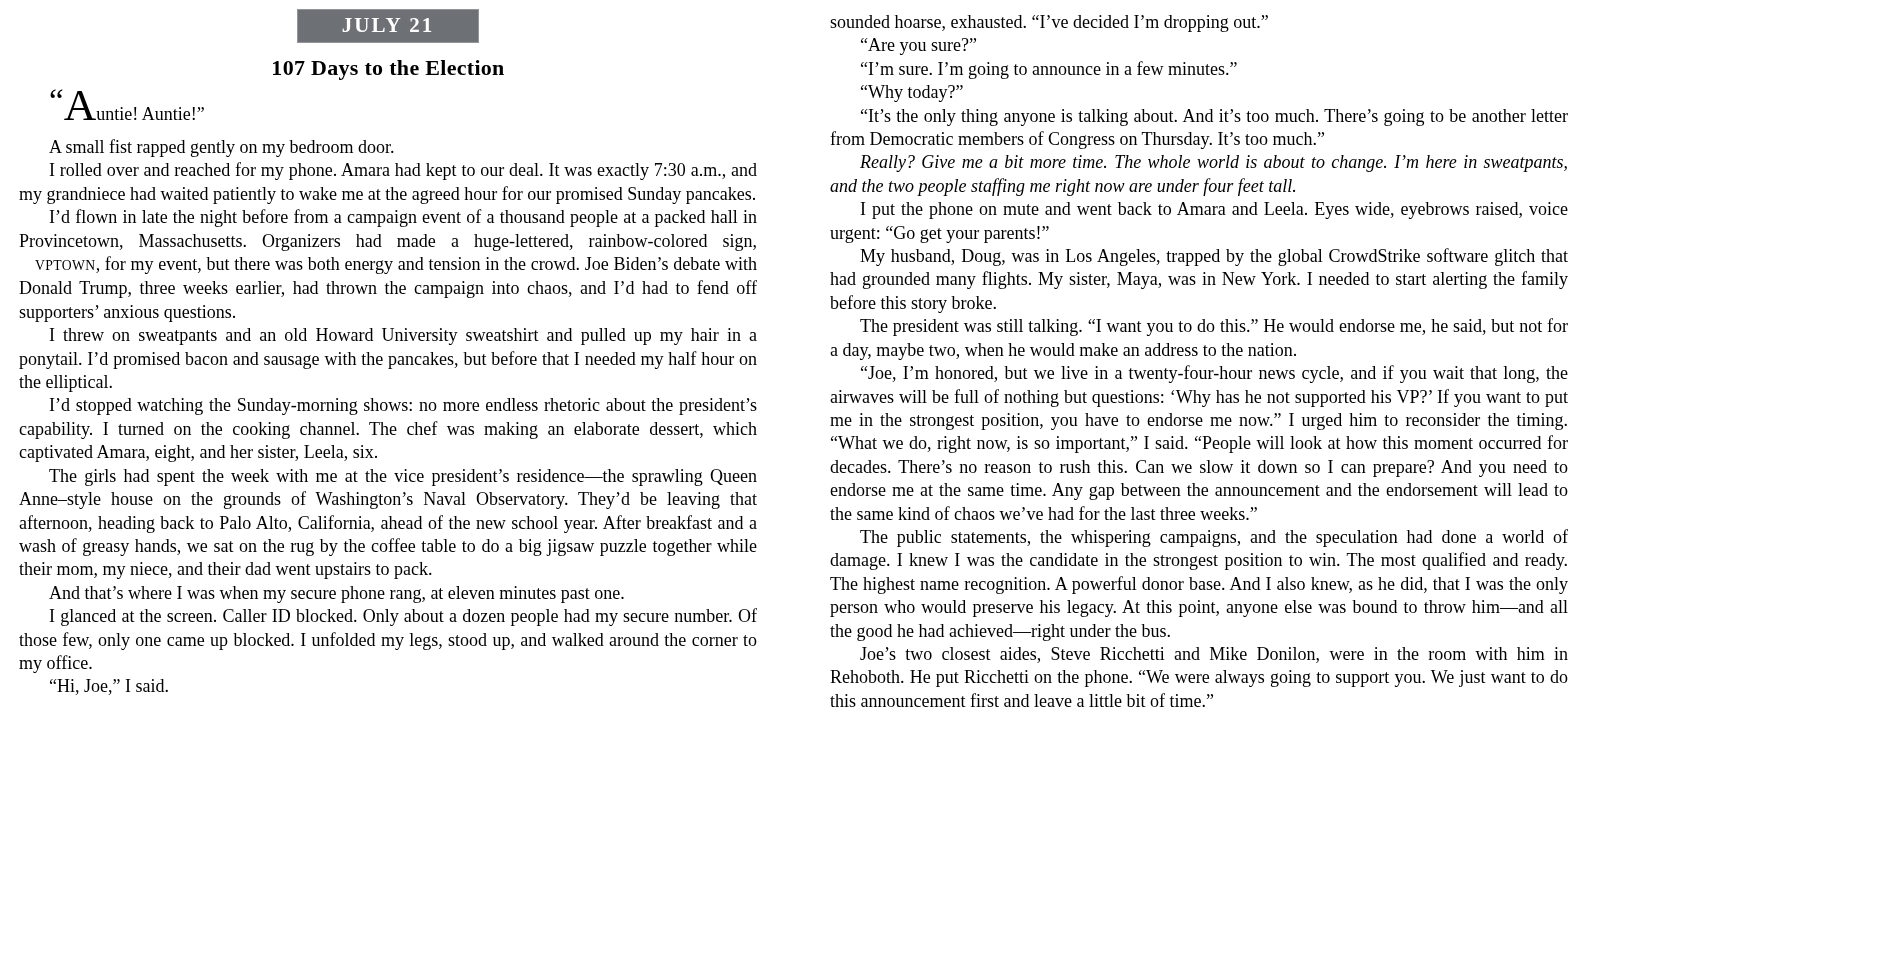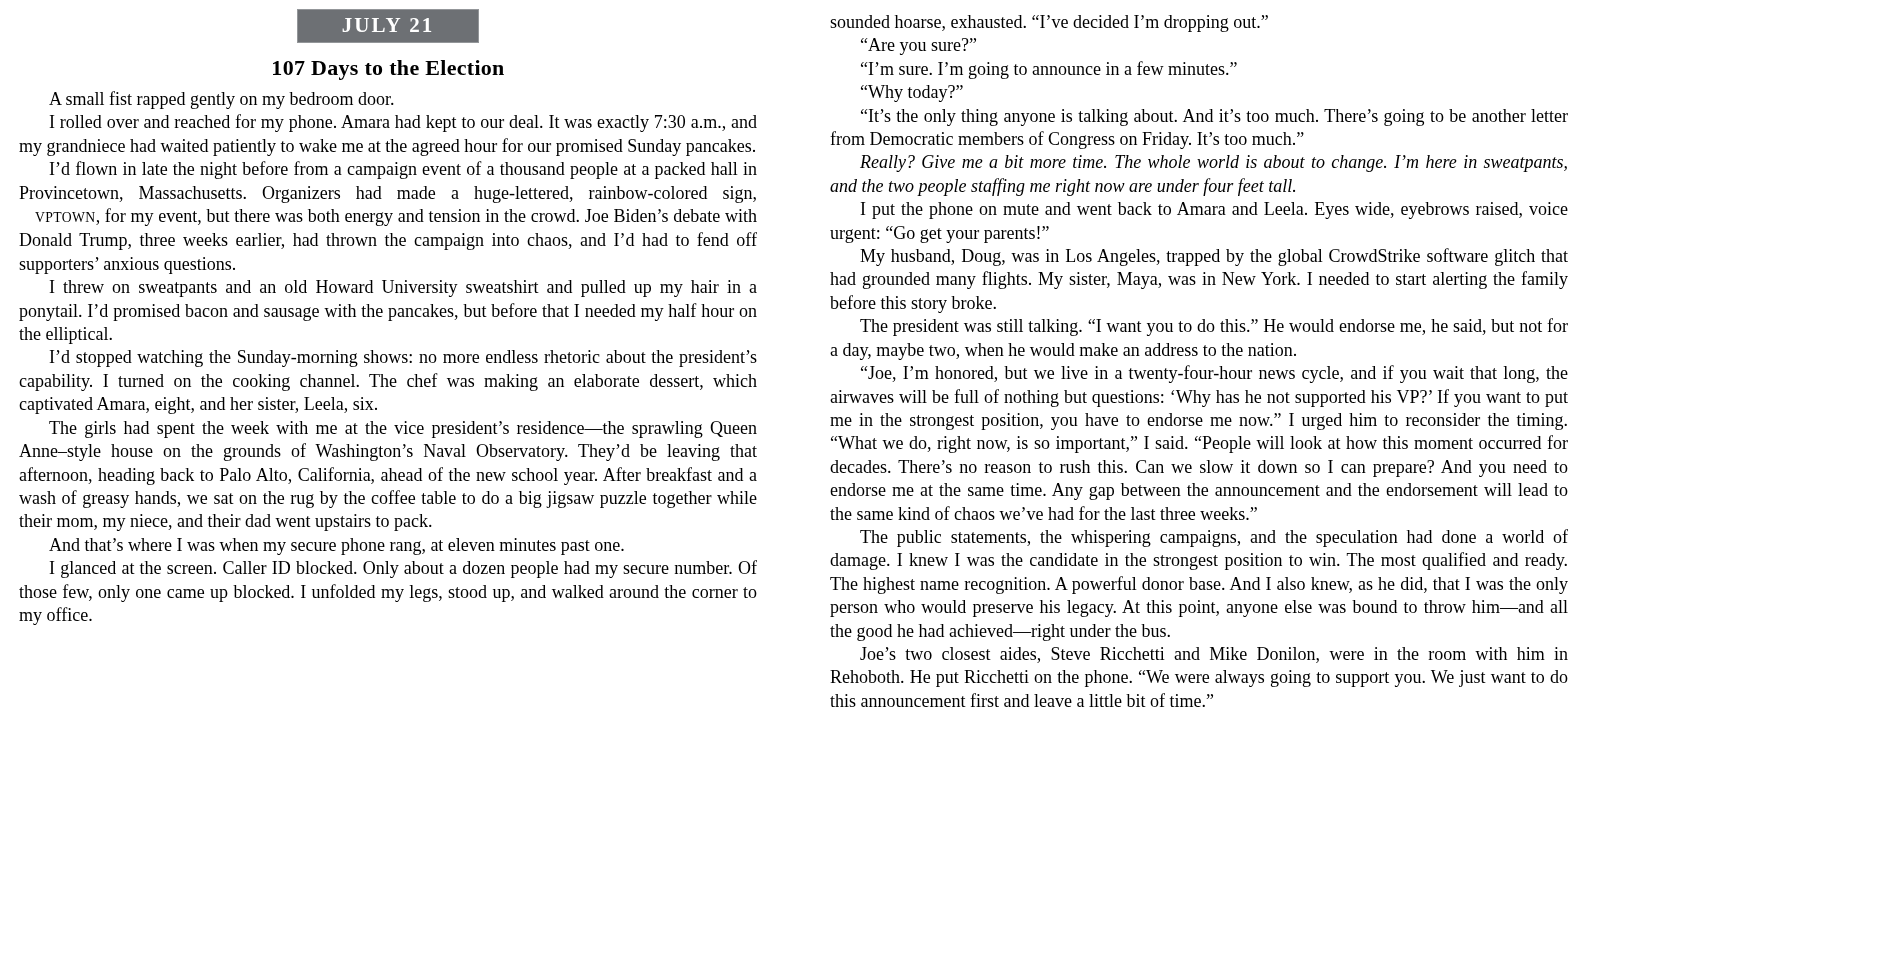--- a/index.html
+++ b/index.html
@@ -84,39 +84,41 @@
 
 <div class="page">
 
   <div class="col col-left">
     <div class="chapter-head">
       <div class="badge">
         <span>JULY 21</span>
       </div>
       <h1 class="title">107 Days to the Election</h1>
     </div>
+    <p class="para opening"><span class="bigquote">“</span><span class="dropcap">A</span><span>untie! Auntie!”</span></p>
     <div id="left-paragraphs">
         <p class="para"><span>A small fist rapped gently on my bedroom door.</span></p>
         <p class="para"><span>I rolled over and reached for my phone. Amara had kept to our deal. It was exactly 7:30 a.m., and my grandniece had waited patiently to wake me at the agreed hour for our promised Sunday pancakes.</span></p>
         <p class="para"><span>I’d flown in late the night before from a campaign event of a thousand people at a packed hall in Provincetown, Massachusetts. Organizers had made a huge-lettered, rainbow-colored sign, </span><span class="smallcaps">VPTOWN</span><span>, for my event, but there was both energy and tension in the crowd. Joe Biden’s debate with Donald Trump, three weeks earlier, had thrown the campaign into chaos, and I’d had to fend off supporters’ anxious questions.</span></p>
         <p class="para"><span>I threw on sweatpants and an old Howard University sweatshirt and pulled up my hair in a ponytail. I’d promised bacon and sausage with the pancakes, but before that I needed my half hour on the elliptical.</span></p>
         <p class="para"><span>I’d stopped watching the Sunday-morning shows: no more endless rhetoric about the president’s capability. I turned on the cooking channel. The chef was making an elaborate dessert, which captivated Amara, eight, and her sister, Leela, six.</span></p>
         <p class="para"><span>The girls had spent the week with me at the vice president’s residence—the sprawling Queen Anne–style house on the grounds of Washington’s Naval Observatory. They’d be leaving that afternoon, heading back to Palo Alto, California, ahead of the new school year. After breakfast and a wash of greasy hands, we sat on the rug by the coffee table to do a big jigsaw puzzle together while their mom, my niece, and their dad went upstairs to pack.</span></p>
         <p class="para"><span>And that’s where I was when my secure phone rang, at eleven minutes past one.</span></p>
         <p class="para"><span>I glanced at the screen. Caller ID blocked. Only about a dozen people had my secure number. Of those few, only one came up blocked. I unfolded my legs, stood up, and walked around the corner to my office.</span></p>
+        <p class="para"><span>“Hi, Joe,” I said.</span></p>
       </div>
   </div>
 
   <div class="col col-right">
     <div id="right-paragraphs">
         <p class="para noindent"><span>sounded hoarse, exhausted. “I’ve decided I’m dropping out.”</span></p>
         <p class="para"><span>“Are you sure?”</span></p>
         <p class="para"><span>“I’m sure. I’m going to announce in a few minutes.”</span></p>
         <p class="para"><span>“Why today?”</span></p>
-        <p class="para"><span>“It’s the only thing anyone is talking about. And it’s too much. There’s going to be another letter from Democratic members of Congress on Friday. It’s too much.”</span></p>
+        <p class="para"><span>“It’s the only thing anyone is talking about. And it’s too much. There’s going to be another letter from Democratic members of Congress on Thursday. It’s too much.”</span></p>
         <p class="para italic"><span>Really? Give me a bit more time. The whole world is about to change. I’m here in sweatpants, and the two people staffing me right now are under four feet tall.</span></p>
         <p class="para"><span>I put the phone on mute and went back to Amara and Leela. Eyes wide, eyebrows raised, voice urgent: “Go get your parents!”</span></p>
         <p class="para"><span>My husband, Doug, was in Los Angeles, trapped by the global CrowdStrike software glitch that had grounded many flights. My sister, Maya, was in New York. I needed to start alerting the family before this story broke.</span></p>
         <p class="para"><span>The president was still talking. “I want you to do this.” He would endorse me, he said, but not for a day, maybe two, when he would make an address to the nation.</span></p>
         <p class="para"><span>“Joe, I’m honored, but we live in a twenty-four-hour news cycle, and if you wait that long, the airwaves will be full of nothing but questions: ‘Why has he not supported his VP?’ If you want to put me in the strongest position, you have to endorse me now.” I urged him to reconsider the timing. “What we do, right now, is so important,” I said. “People will look at how this moment occurred for decades. There’s no reason to rush this. Can we slow it down so I can prepare? And you need to endorse me at the same time. Any gap between the announcement and the endorsement will lead to the same kind of chaos we’ve had for the last three weeks.”</span></p>
         <p class="para"><span>The public statements, the whispering campaigns, and the speculation had done a world of damage. I knew I was the candidate in the strongest position to win. The most qualified and ready. The highest name recognition. A powerful donor base. And I also knew, as he did, that I was the only person who would preserve his legacy. At this point, anyone else was bound to throw him—and all the good he had achieved—right under the bus.</span></p>
         <p class="para"><span>Joe’s two closest aides, Steve Ricchetti and Mike Donilon, were in the room with him in Rehoboth. He put Ricchetti on the phone. “We were always going to support you. We just want to do this announcement first and leave a little bit of time.”</span></p>
       </div>
   </div>
 

